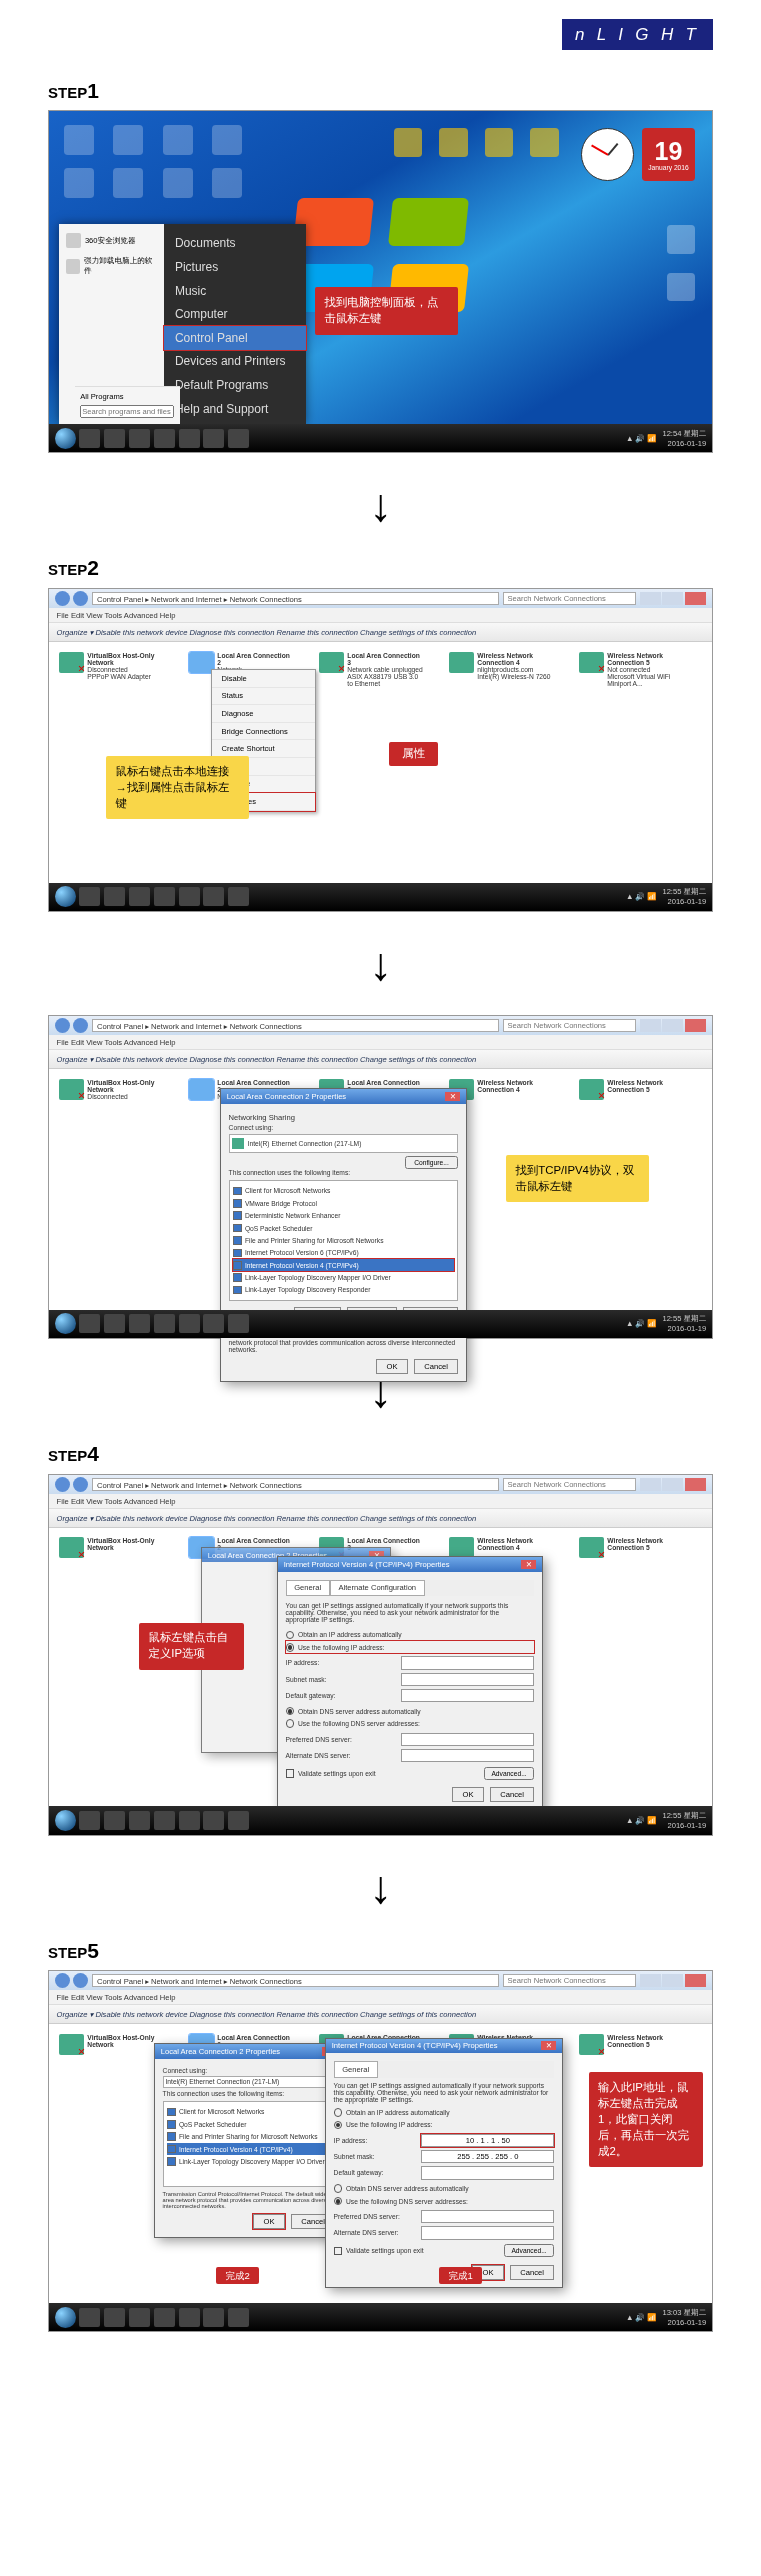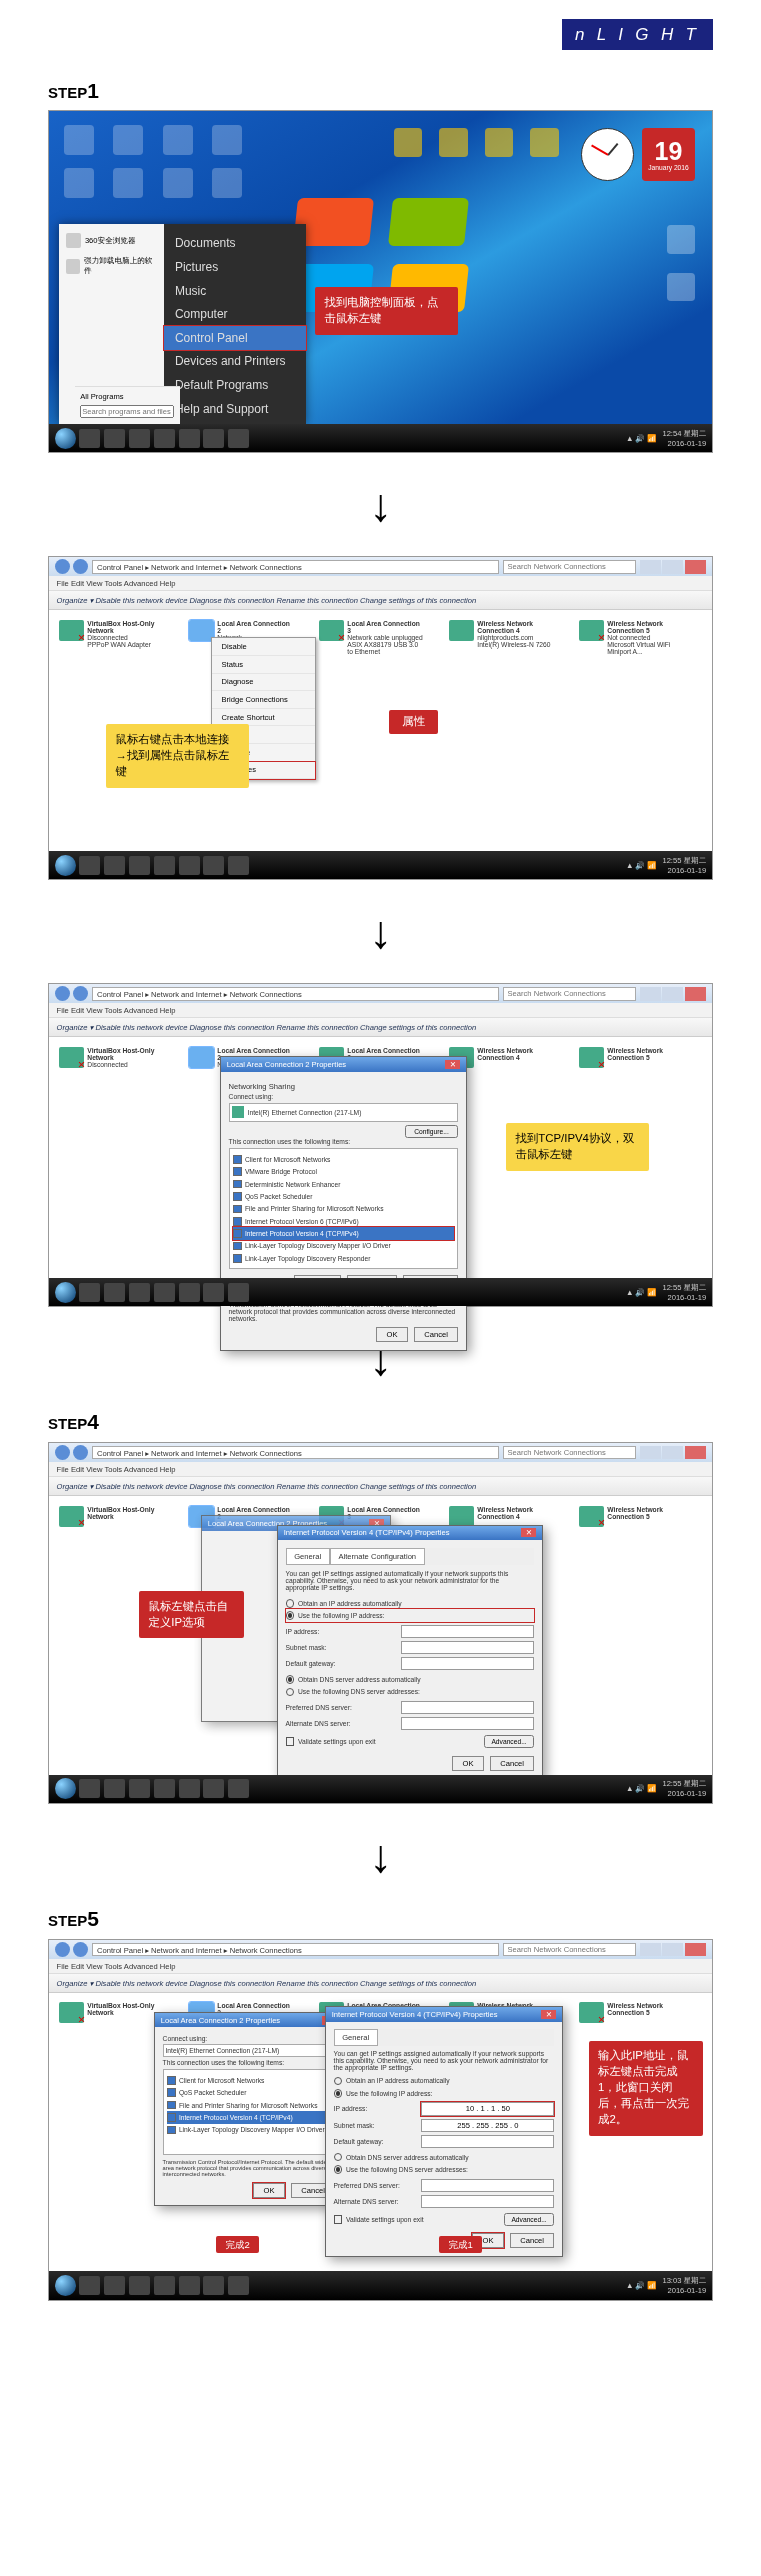--- a/index.html
+++ b/index.html
@@ -170,20 +170,21 @@
       <div class="tray">
           <span>▲ 🔊 📶</span>
           <span style="white-space:pre;text-align:right;">12:54 星期二
 2016-01-19</span>
         </div>
     </div>
   </div>
 
   <div class="arrow">↓</div>
 
+  <div class="step-label"><span>STEP</span><span class="num">2</span></div>
   <div class="shot explorer">
     <div class="ex-titlebar">
       <span class="navbtn"></span>
       <span class="navbtn"></span>
       <span class="crumb">Control Panel ▸ Network and Internet ▸ Network Connections</span>
       <input class="search" placeholder="Search Network Connections" style="">
       <span class="winbtns">
           <span></span>
           <span></span>
           <span></span>

